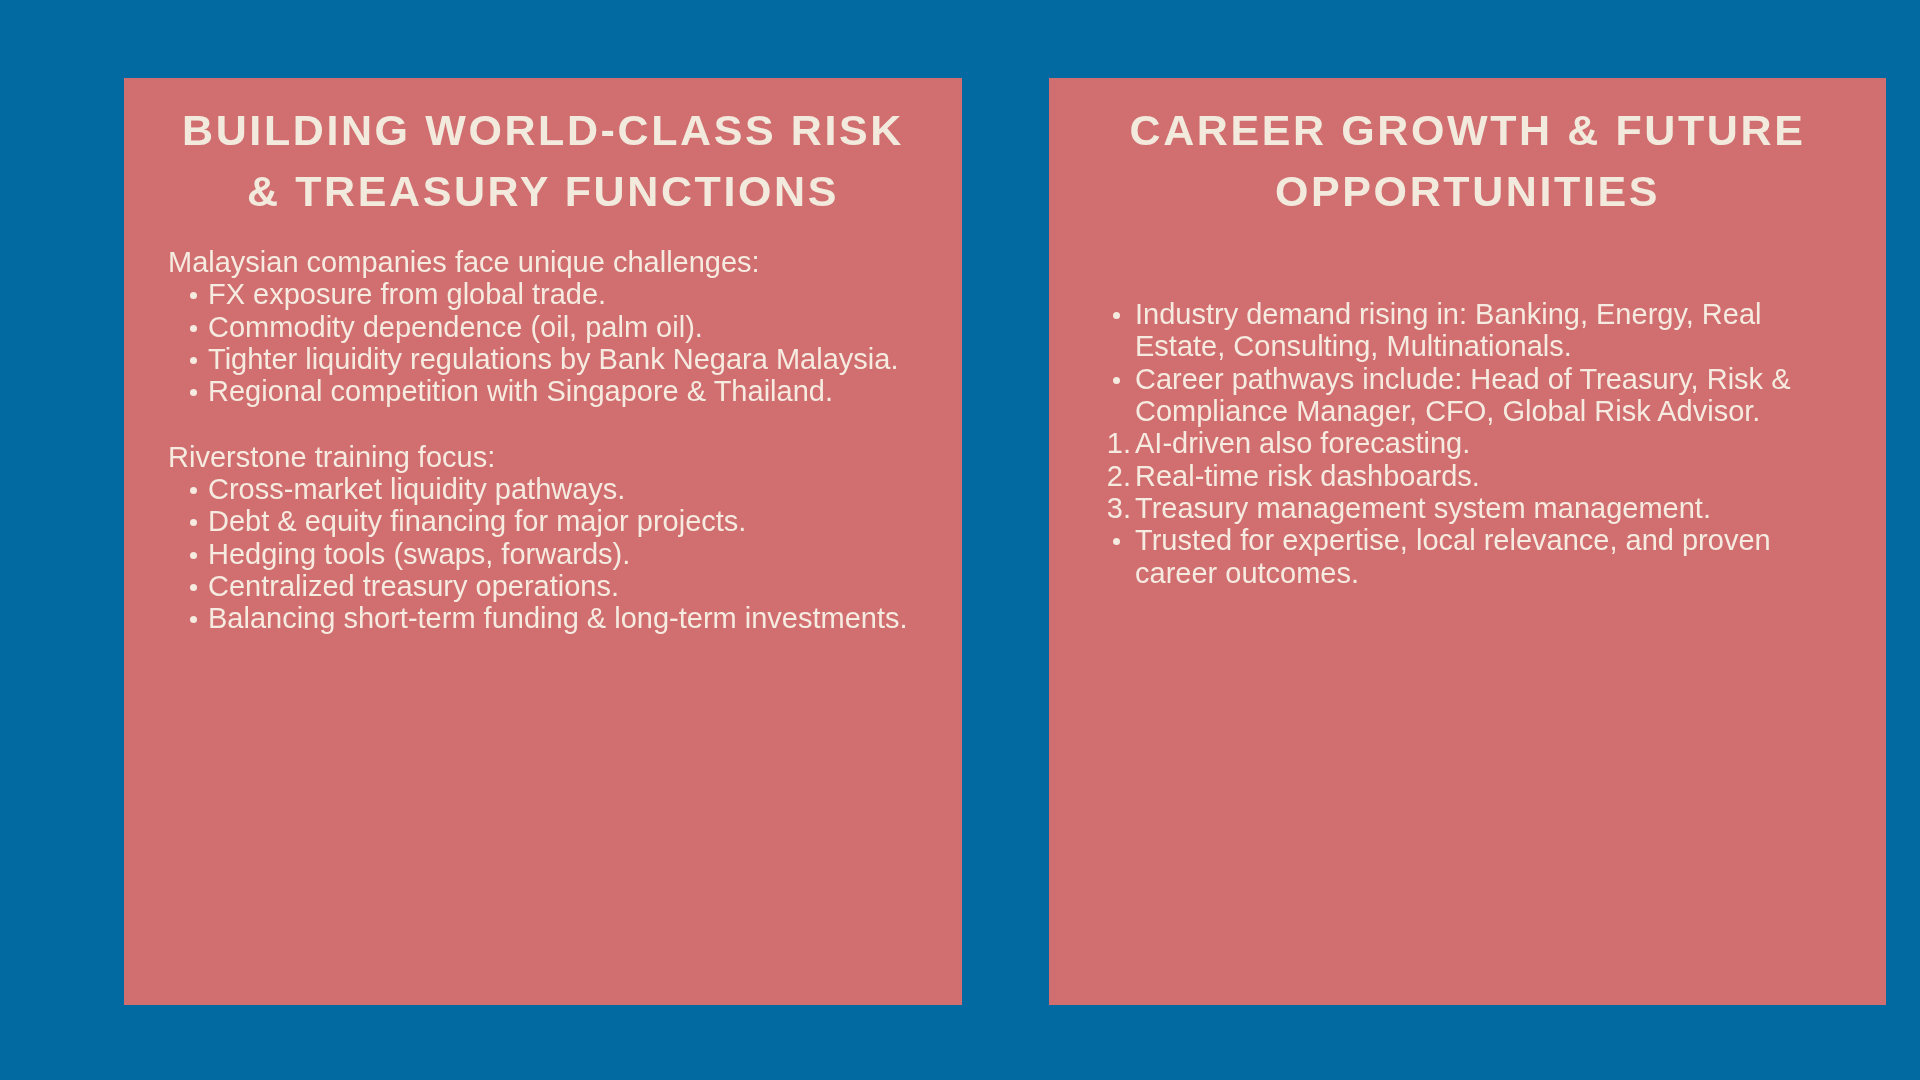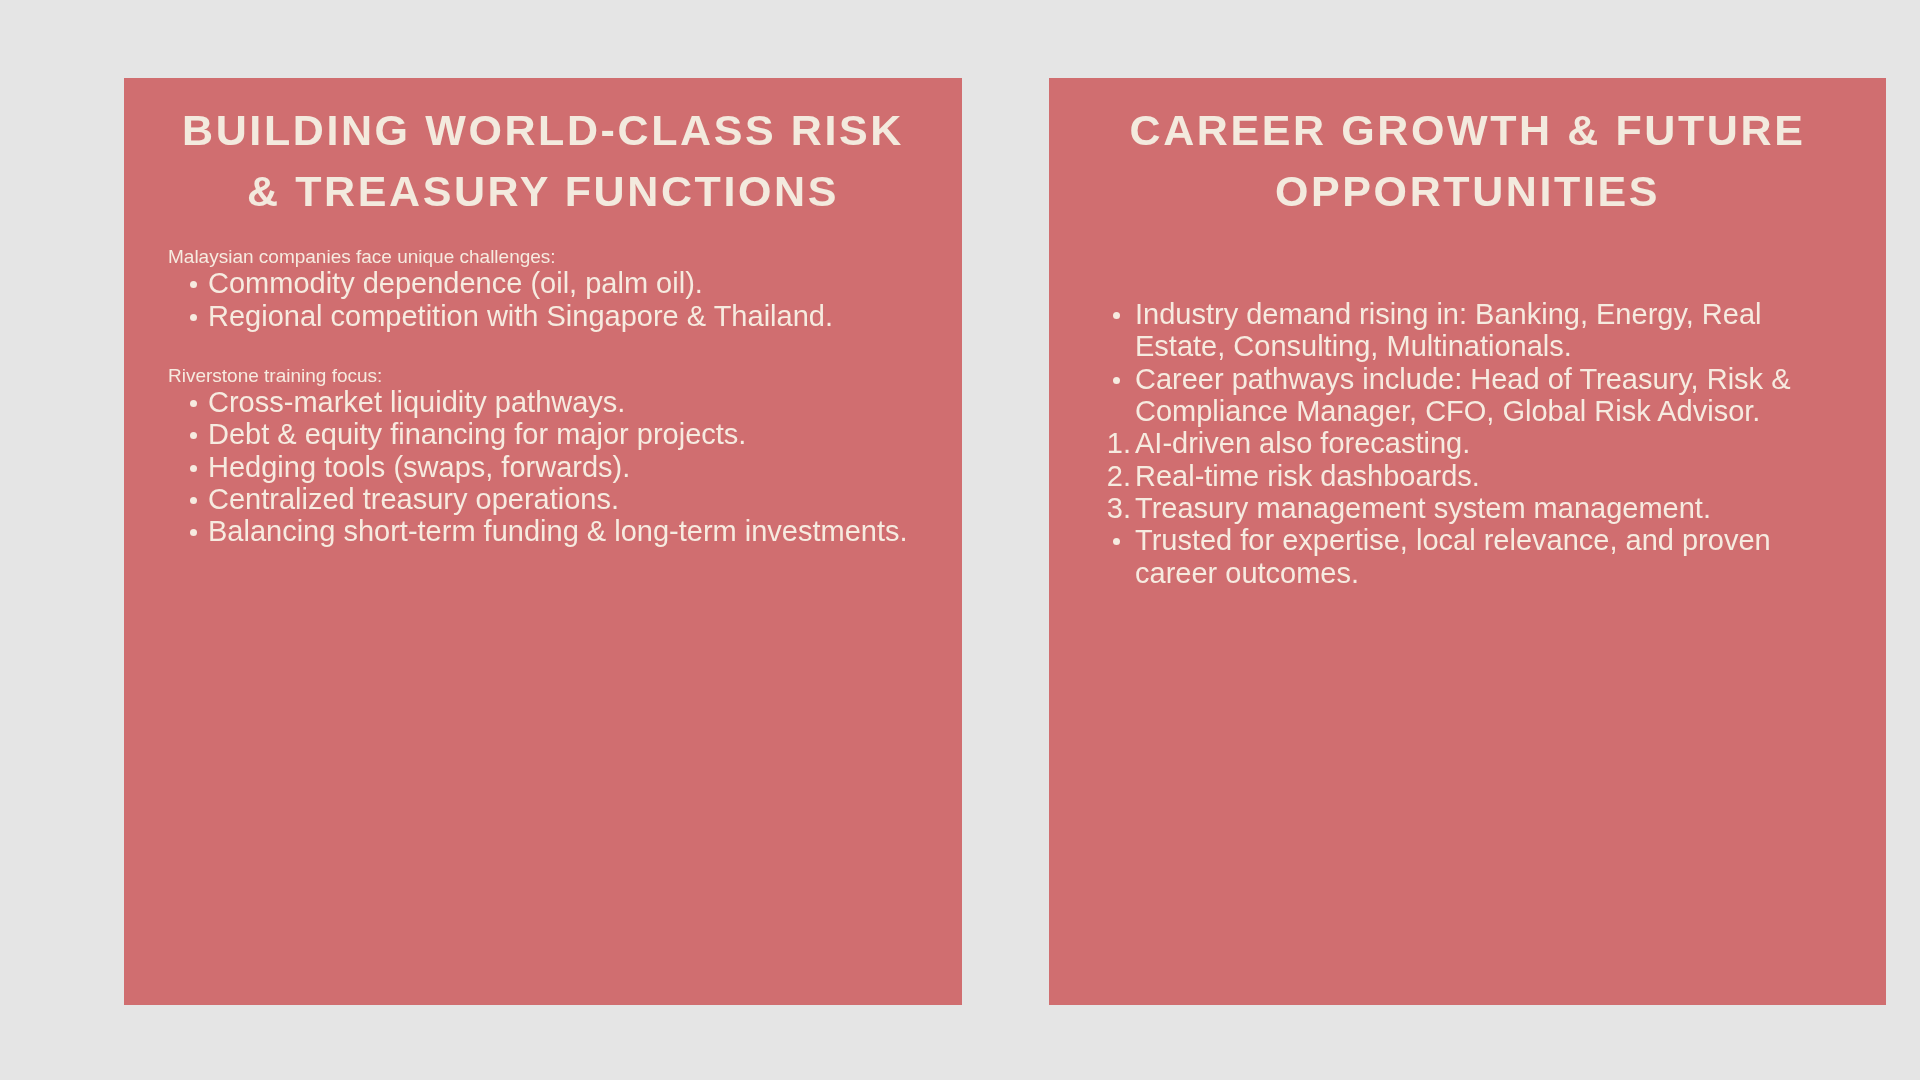--- a/index.html
+++ b/index.html
@@ -12,21 +12,21 @@
     height: 1080px;
     overflow: hidden;
     font-family: "Liberation Sans", sans-serif;
     -webkit-font-smoothing: antialiased;
   }
 
   .slide {
     position: relative;
     width: 1920px;
     height: 1080px;
-    background: #e5e5e5;
+    background: #0369a1;
     box-sizing: border-box;
   }
 
   .panel {
     position: absolute;
     top: 78px;
     height: 927px;
     background: #d06e70;
     box-sizing: border-box;
     overflow: hidden;
@@ -64,21 +64,21 @@
     font-size: 29px;
     line-height: 1.115;
   }
 
   .panel-left .body-block  { margin-top: 24px; }
   .panel-right .body-block { margin-top: 76px; }
 
   .lead {
     margin: 0;
     padding: 0 0 0 4px;
-    font-size: 19px;
+    font-size: 29px;
     line-height: 1.115;
   }
 
   .spacer { height: 33px; }
 
   ul.bullets, ol.numbers {
     margin: 0;
     padding: 0;
     list-style: none;
   }
@@ -134,21 +134,23 @@
 
   <section class="panel panel-left">
     <div class="panel-inner">
       <h1 class="panel-title">BUILDING WORLD-CLASS RISK &amp; TREASURY FUNCTIONS</h1>
 
       <div class="body-block">
 
         <p class="lead">Malaysian companies face unique challenges:</p>
 
         <ul class="bullets">
+          <li>FX exposure from global trade.</li>
           <li>Commodity dependence (oil, palm oil).</li>
+          <li>Tighter liquidity regulations by Bank Negara Malaysia.</li>
           <li>Regional competition with Singapore &amp; Thailand.</li>
         </ul>
 
         <div class="spacer"></div>
 
         <p class="lead">Riverstone training focus:</p>
 
         <ul class="bullets">
           <li>Cross-market liquidity pathways.</li>
           <li>Debt &amp; equity financing for major projects.</li>

